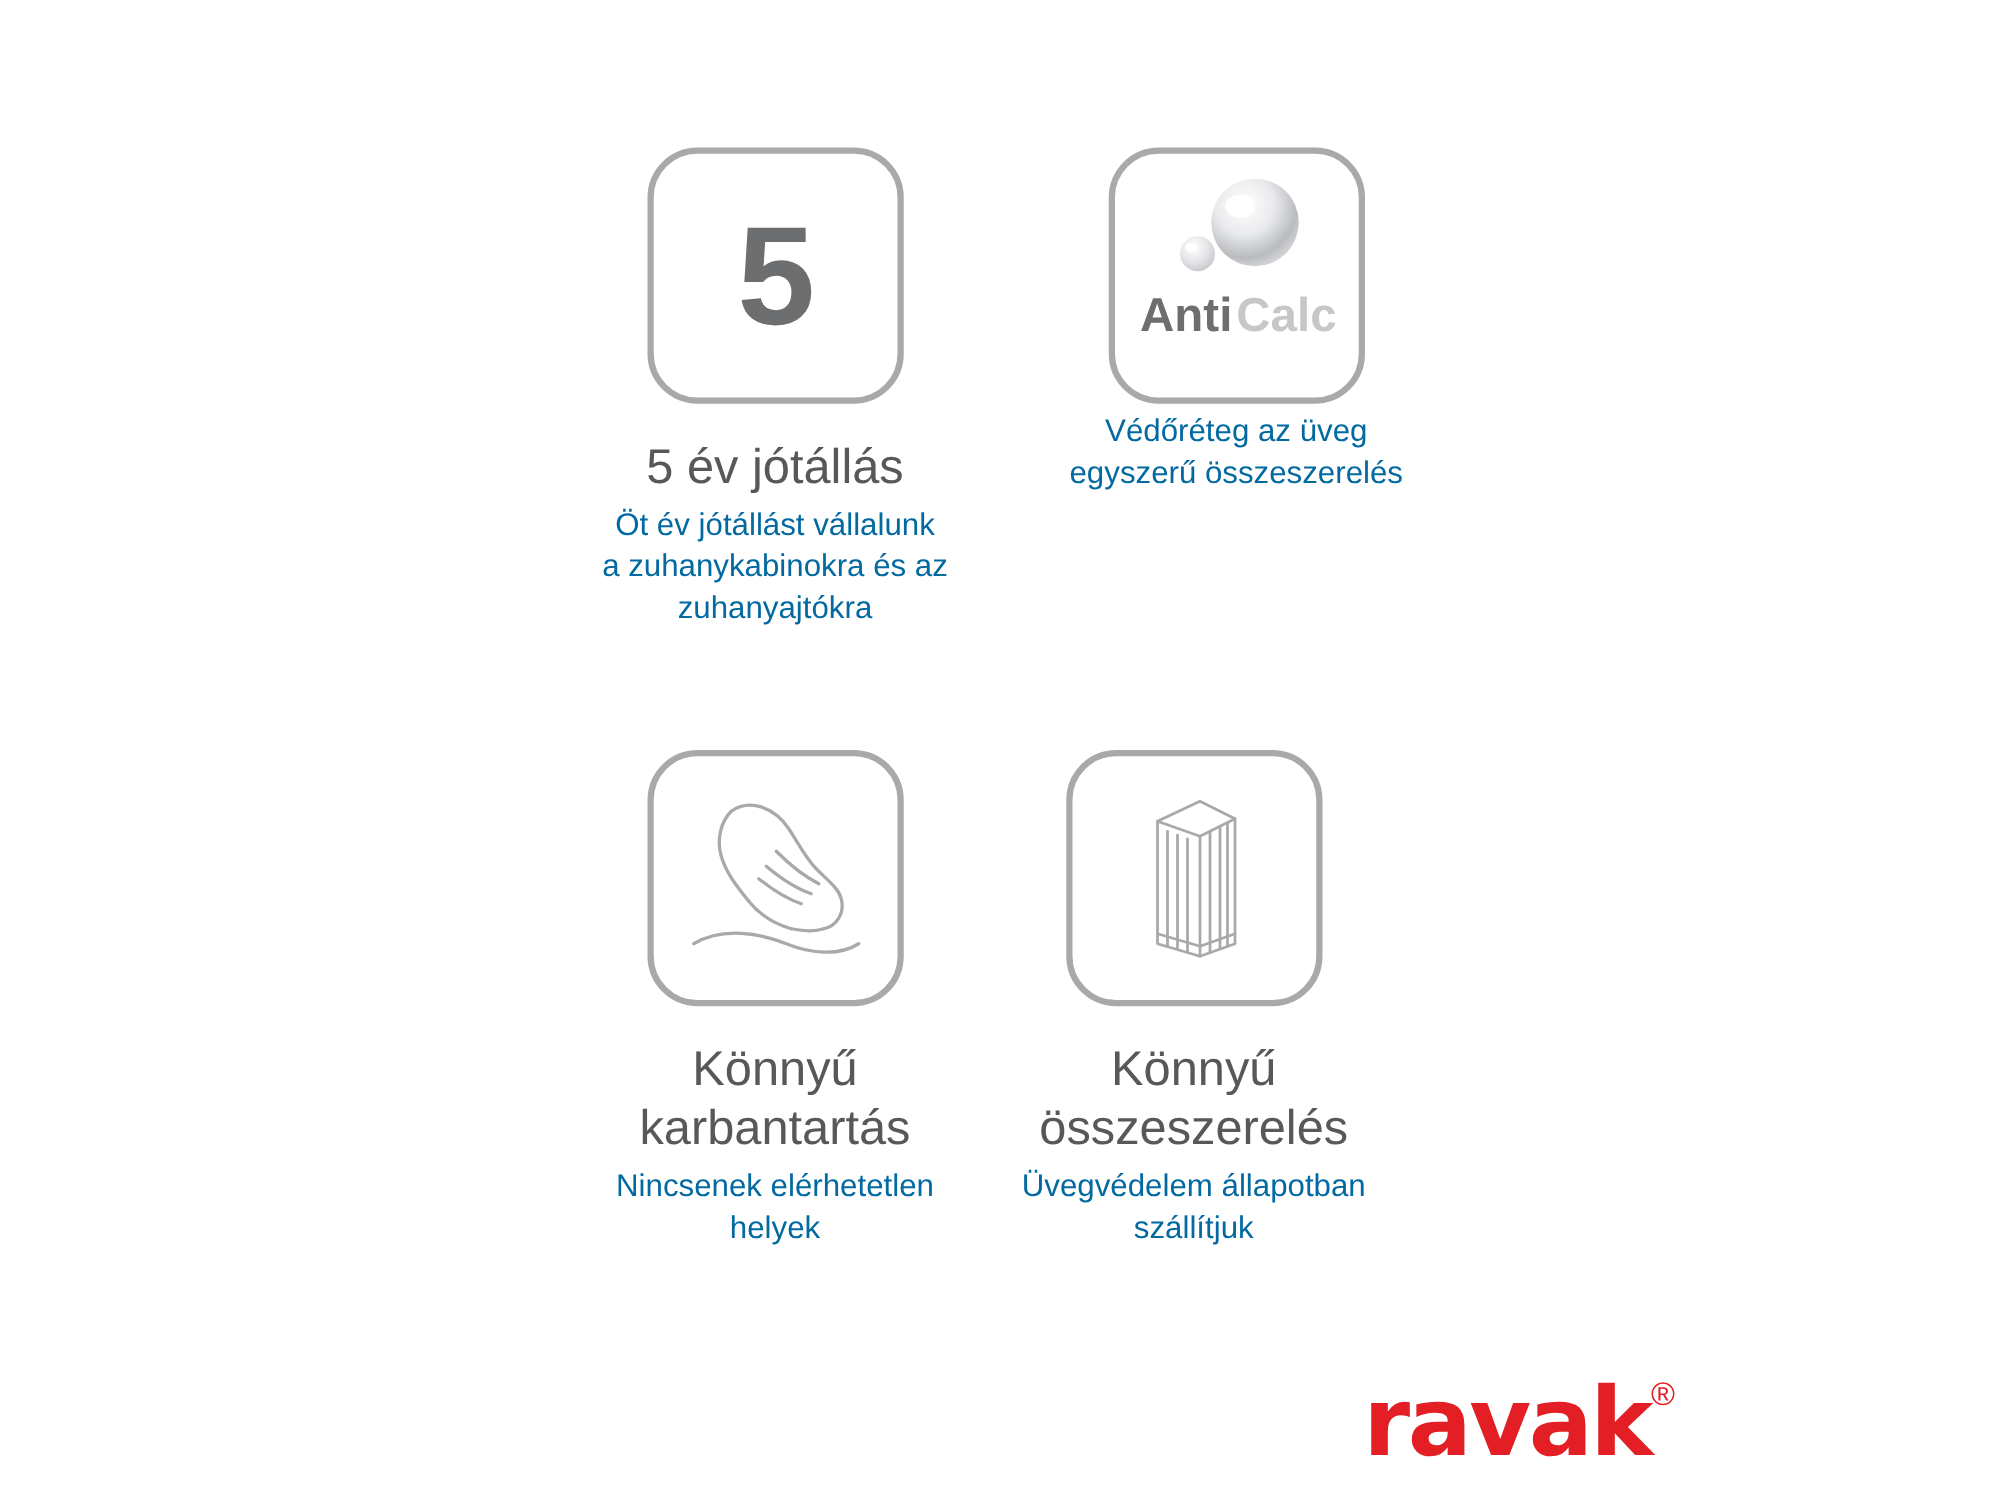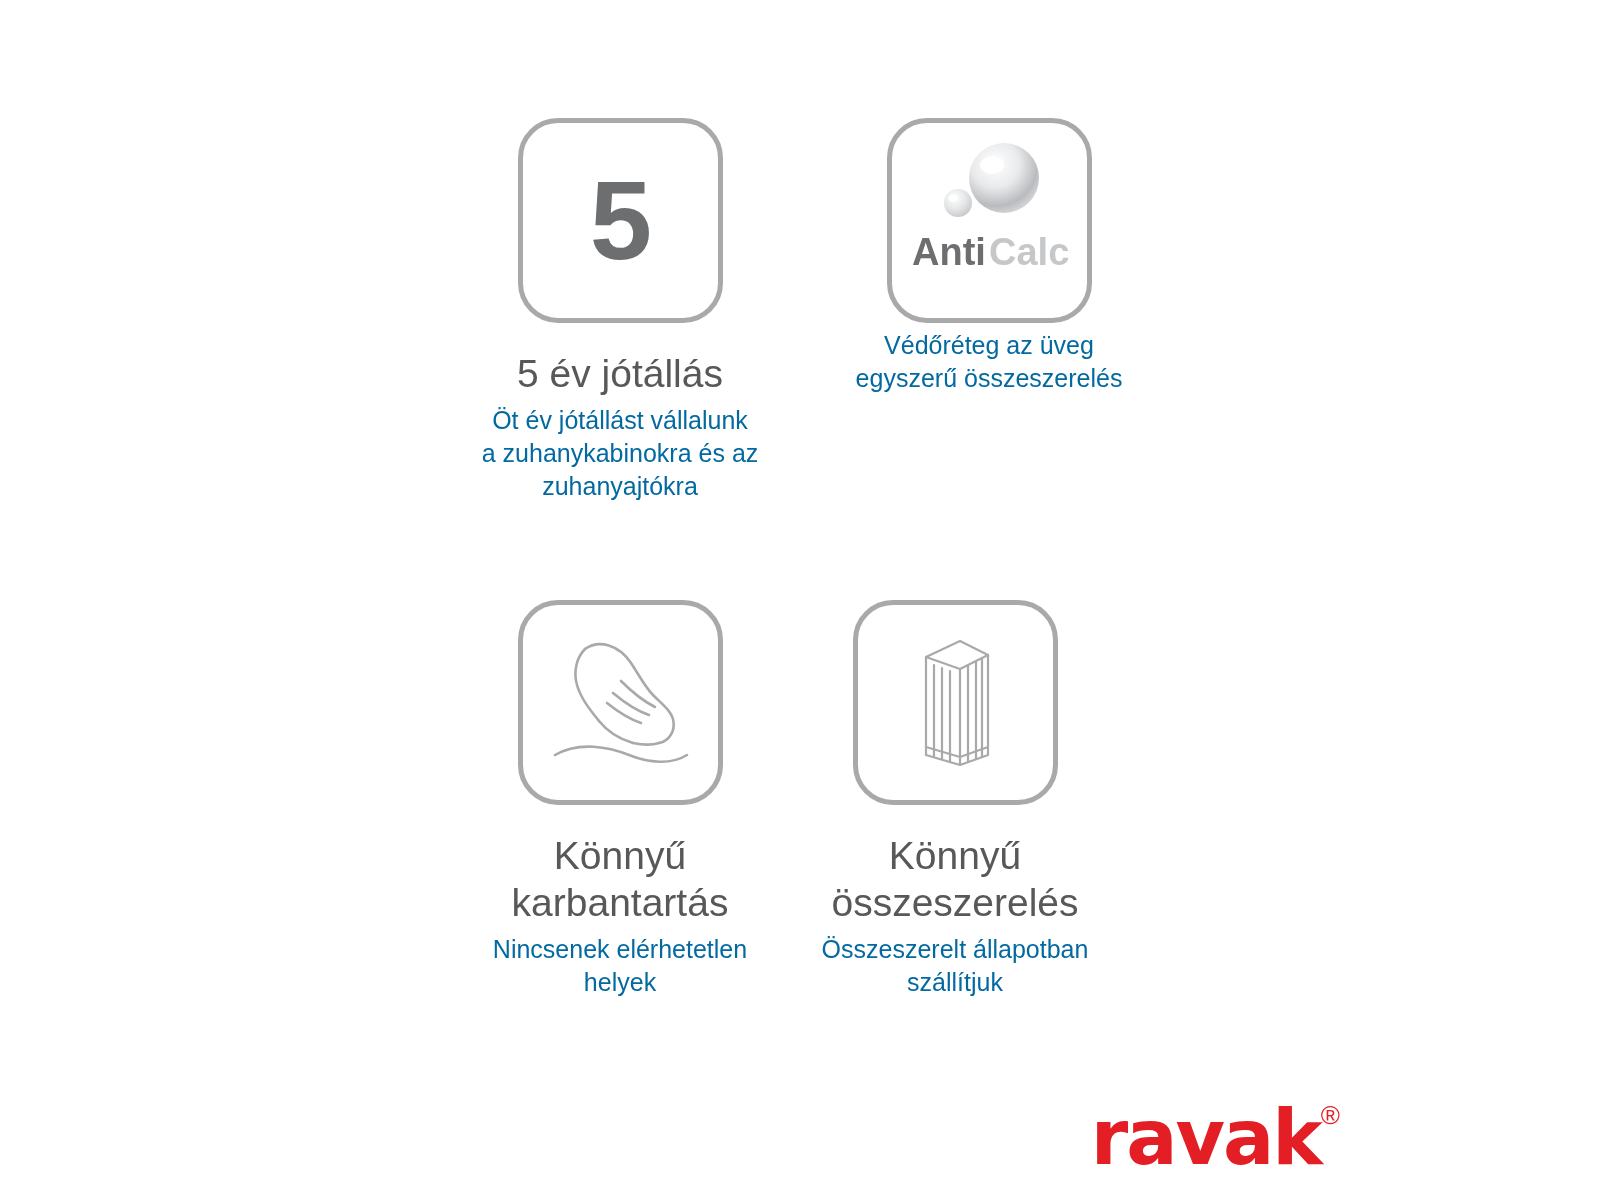--- a/index.html
+++ b/index.html
@@ -186,21 +186,21 @@
             <path d="M100 51 L100 147"></path>
             <path d="M108 47 L108 144"></path>
             <path d="M114 44 L114 142"></path>
             <path d="M58 132 L92 142 L120 132"></path>
           </g>
         </svg>
       </div>
     </div>
     <div class="feature-title">Könnyű
 összeszerelés</div>
-    <div class="feature-desc">Összeszerelt állapotban
+    <div class="feature-desc">Üvegvédelem állapotban
 szállítjuk</div>
   </div>
 
 </div>
 
 <div class="logo">
   <div class="logo-row">
     <span class="logo-text">ravak</span>
       <span class="logo-reg">®</span>
   </div>

